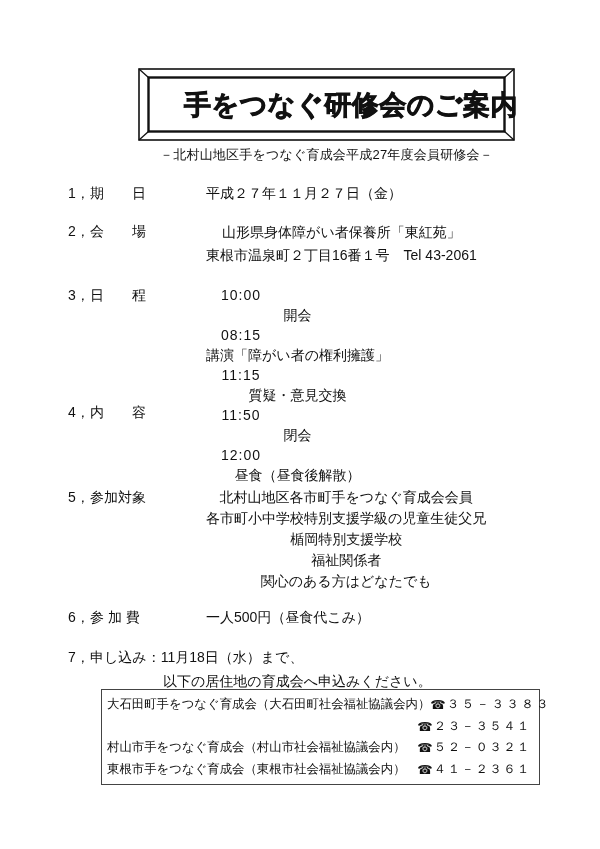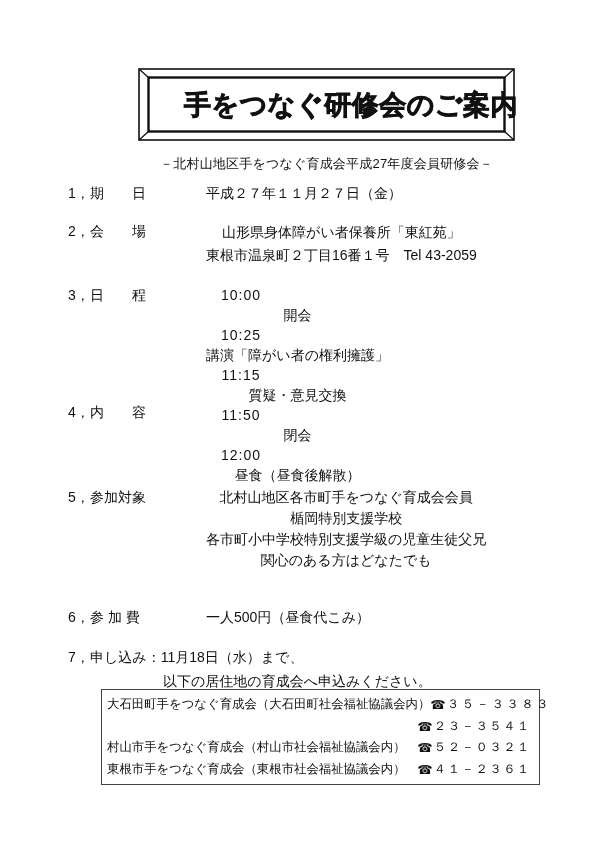--- a/index.html
+++ b/index.html
@@ -21,21 +21,20 @@
     position:absolute;left:0;top:0;width:100%;height:100%;
     display:flex;align-items:center;justify-content:center;
     font-size:27px;font-weight:900;letter-spacing:0.5px;
     -webkit-text-stroke:0.8px var(--text,#111111);
     white-space:nowrap;
   }
   .subtitle{
     position:absolute;left:138px;top:146px;width:377px;
     text-align:center;font-size:13px;letter-spacing:0.2px;
     white-space:nowrap;
-    margin-top:9px;
   }
   
   .item{
     position:absolute;left:68px;
     display:flex;align-items:flex-start;
     font-size:14px;line-height:20px;white-space:nowrap;
   }
   .head{flex:none;width:138px;display:flex;}
   .no{flex:none;width:22px;}
   .lbl{flex:none;}
@@ -91,36 +90,36 @@
     </div>
   </div>
 
   <div class="item lh23" style="top:221px">
     <div class="head">
       <span class="no">2，</span>
       <span class="lbl">会　　場</span>
     </div>
     <div class="body">
       <div>山形県身体障がい者保養所「東紅苑」</div>
-      <div>東根市温泉町２丁目16番１号　Tel 43-2059</div>
+      <div>東根市温泉町２丁目16番１号　Tel 43-2061</div>
     </div>
   </div>
 
   <div class="item" style="top:285px">
     <div class="head">
       <span class="no">3，</span>
       <span class="lbl">日　　程</span>
     </div>
     <div class="body">
       <div class="srow">
         <span class="time">10:00</span>
         <span class="event">開会</span>
       </div>
       <div class="srow">
-        <span class="time">10:25</span>
+        <span class="time">08:15</span>
         <span class="event">講演「障がい者の権利擁護」</span>
       </div>
       <div class="srow">
         <span class="time">11:15</span>
         <span class="event">質疑・意見交換</span>
       </div>
       <div class="srow">
         <span class="time">11:50</span>
         <span class="event">閉会</span>
       </div>
@@ -138,22 +137,23 @@
     </div>
   </div>
 
   <div class="item lh21" style="top:487px">
     <div class="head">
       <span class="no">5，</span>
       <span class="lbl">参加対象</span>
     </div>
     <div class="body">
       <div>北村山地区各市町手をつなぐ育成会会員</div>
+      <div>各市町小中学校特別支援学級の児童生徒父兄</div>
       <div>楯岡特別支援学校</div>
-      <div>各市町小中学校特別支援学級の児童生徒父兄</div>
+      <div>福祉関係者</div>
       <div>関心のある方はどなたでも</div>
     </div>
   </div>
 
   <div class="item" style="top:607px">
     <div class="head">
       <span class="no">6，</span>
       <span class="lbl">参 加 費</span>
     </div>
     <div class="body">

